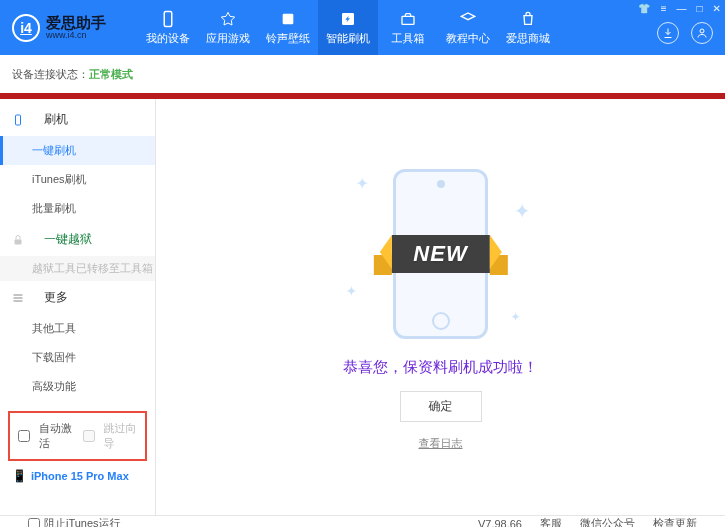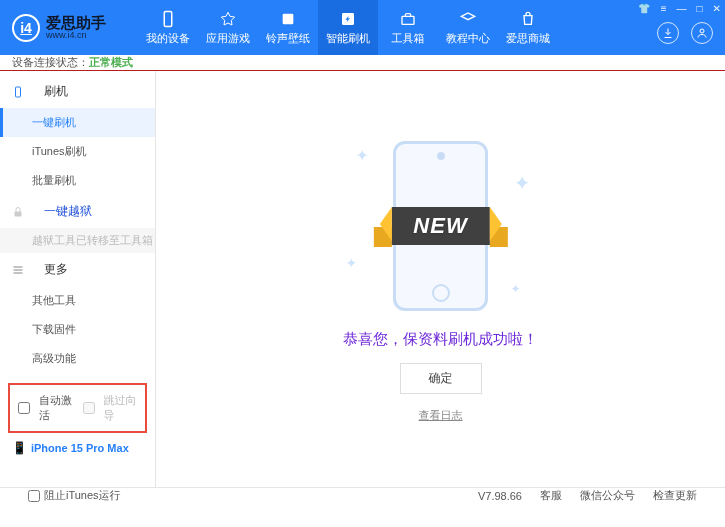--- a/index.html
+++ b/index.html
@@ -19,21 +19,21 @@
 .nav-icon { width: 18px; height: 18px; display: flex; align-items: center; justify-content: center; }
 .nav-icon svg { fill: #fff; }
 
 .win-ctrl { position: absolute; right: 4px; top: 3px; display: flex; gap: 10px; color: #fff; font-size: 10px; }
 .win-ctrl span { cursor: pointer; opacity: 0.9; }
 .header-right-icons { position: absolute; right: 12px; top: 22px; display: flex; gap: 12px; }
 .circ-btn { width: 22px; height: 22px; border: 1.5px solid rgba(255,255,255,0.8); border-radius: 50%; display: flex; align-items: center; justify-content: center; cursor: pointer; }
 .circ-btn svg { fill: #fff; }
 
 
-.status-bar { height: 16px; border-bottom: 1px solid #b91c1c; display: flex; align-items: center; padding: 0 12px; font-size: 11px; color: #555; }
+.status-bar { height: 44px; border-bottom: 6px solid #b91c1c; display: flex; align-items: center; padding: 0 12px; font-size: 11px; color: #555; }
 .status-bar .mode { color: #4CAF50; font-weight: bold; }
 
 
 .main { display: flex; height: 416px; }
 .sidebar { width: 156px; border-right: 1px solid #e5e5e5; overflow-y: auto; font-size: 12px; padding-top: 4px; }
 .side-group { display: flex; align-items: center; padding: 8px 12px; color: #333; gap: 20px; }
 .side-group svg { fill: #888; }
 .group-icon { width: 12px; height: 12px; display: flex; align-items: center; }
 .side-item { padding: 7px 0 7px 32px; color: #555; cursor: pointer; font-size: 11px; }
 .side-item.active { background: #eaf3ff; color: #2680f9; border-left: 3px solid #2680f9; padding-left: 29px; }
@@ -185,21 +185,21 @@
           <svg width="12" height="12" viewBox="0 0 24 24">
             <rect x="7" y="2" width="10" height="20" rx="2" fill="none" stroke="#2680f9" stroke-width="2"></rect>
           </svg>
         </span>
       <span>刷机</span>
     </div>
     <div class="side-item active">一键刷机</div>
     <div class="side-item">iTunes刷机</div>
     <div class="side-item">批量刷机</div>
 
-    <div class="side-group" style="color:#1d4ed8;">
+    <div class="side-group" style="color:#15803d;">
       <span class="group-icon">
           <svg width="12" height="12" viewBox="0 0 24 24">
             <rect x="5" y="11" width="14" height="10" rx="2" fill="#ccc"></rect>
             <path d="M8 11V7a4 4 0 018 0v4" fill="none" stroke="#ccc" stroke-width="2"></path>
           </svg>
         </span>
       <span>一键越狱</span>
     </div>
     <div class="side-item disabled" style="white-space:normal;line-height:1.4;padding-top:5px;padding-bottom:5px;">越狱工具已转移至工具箱</div>
 

